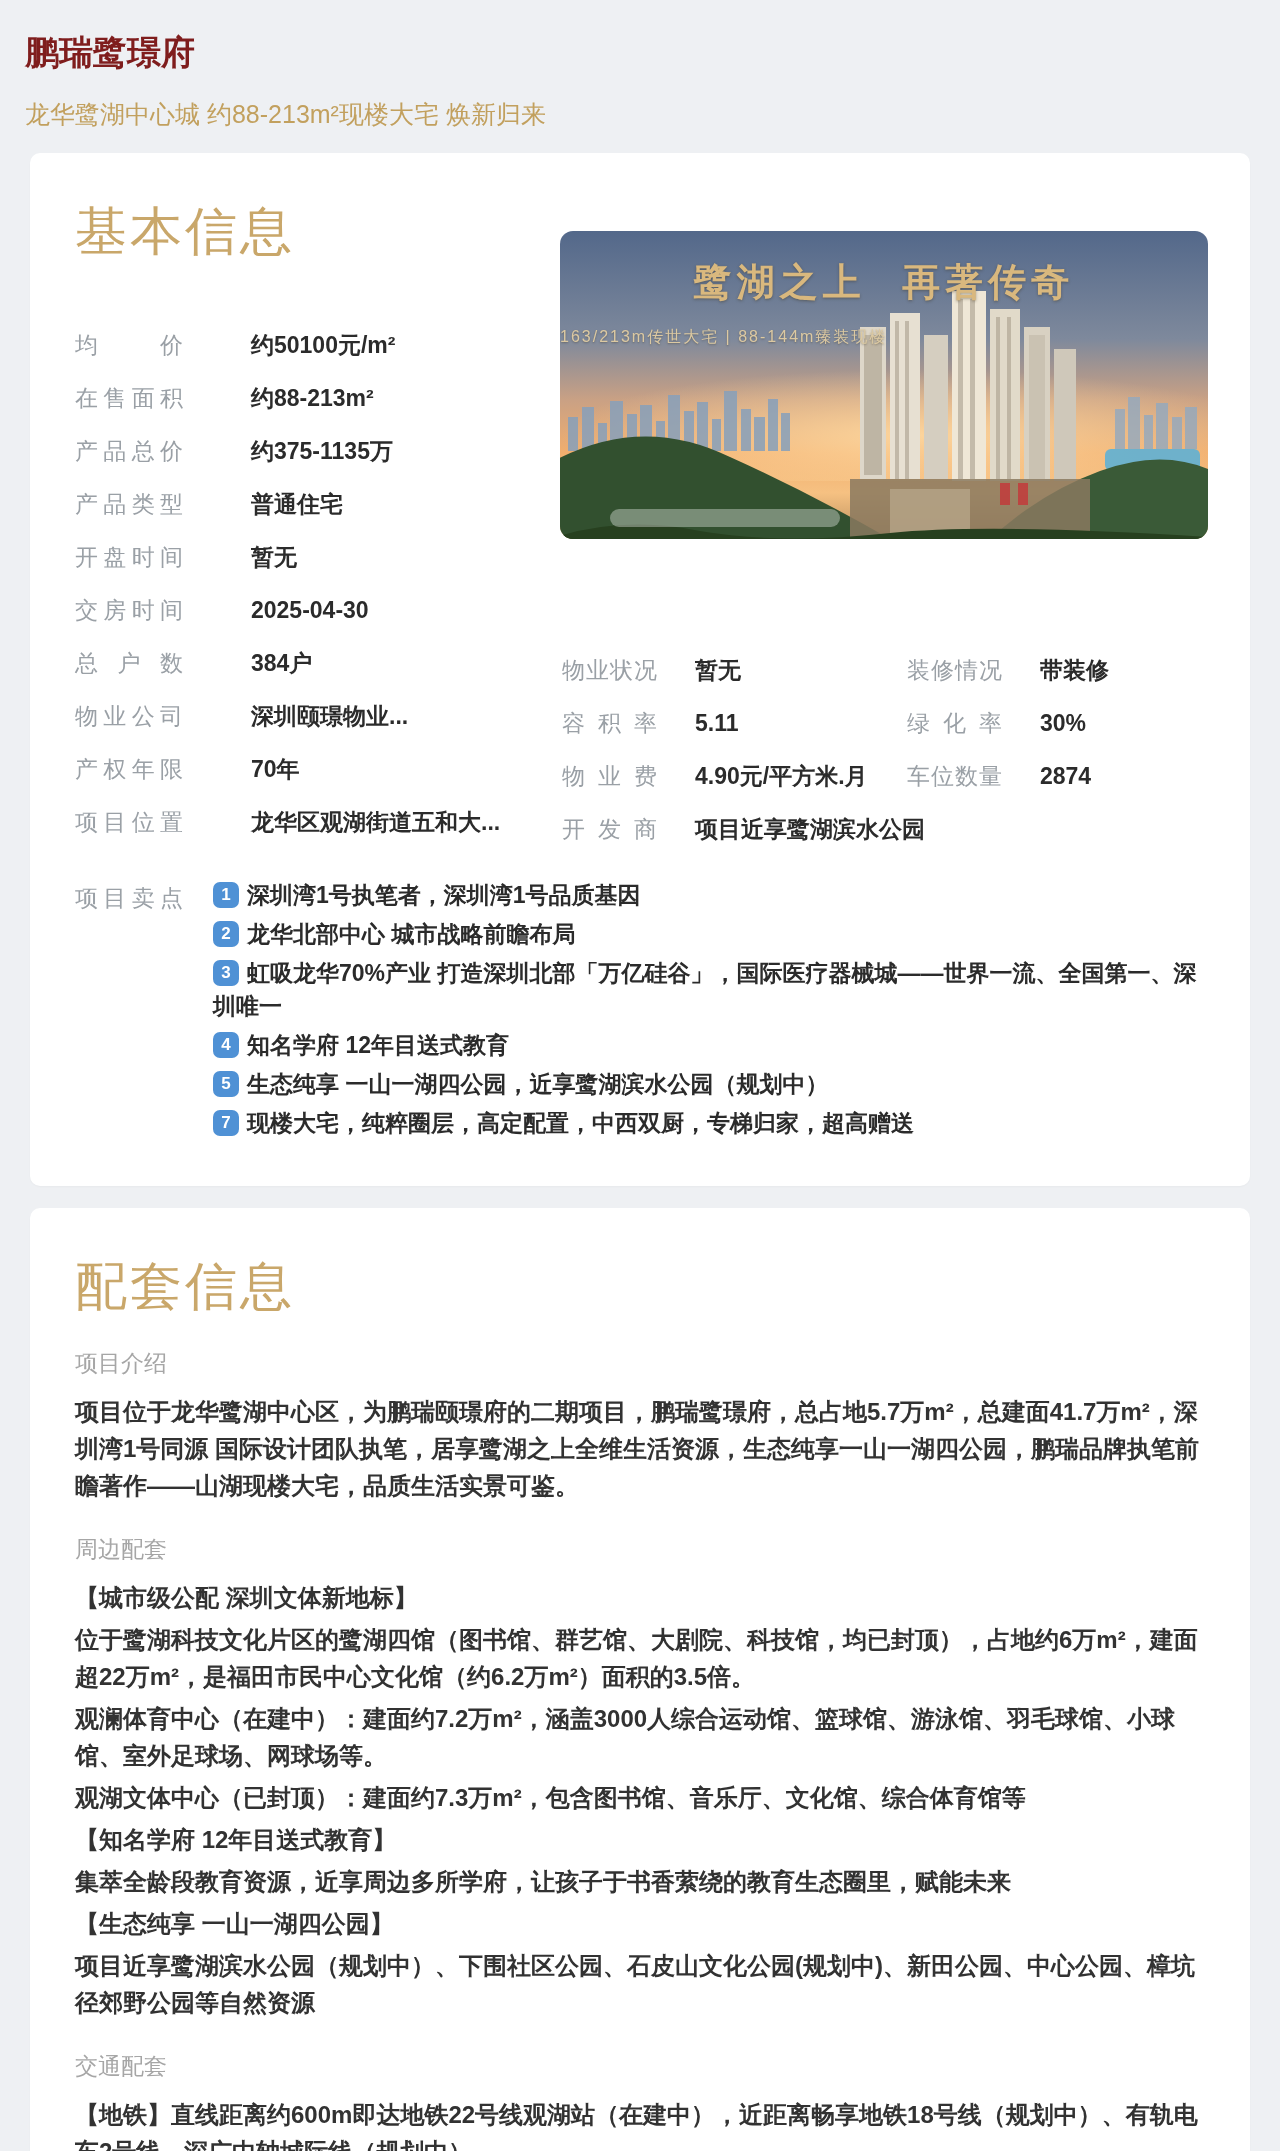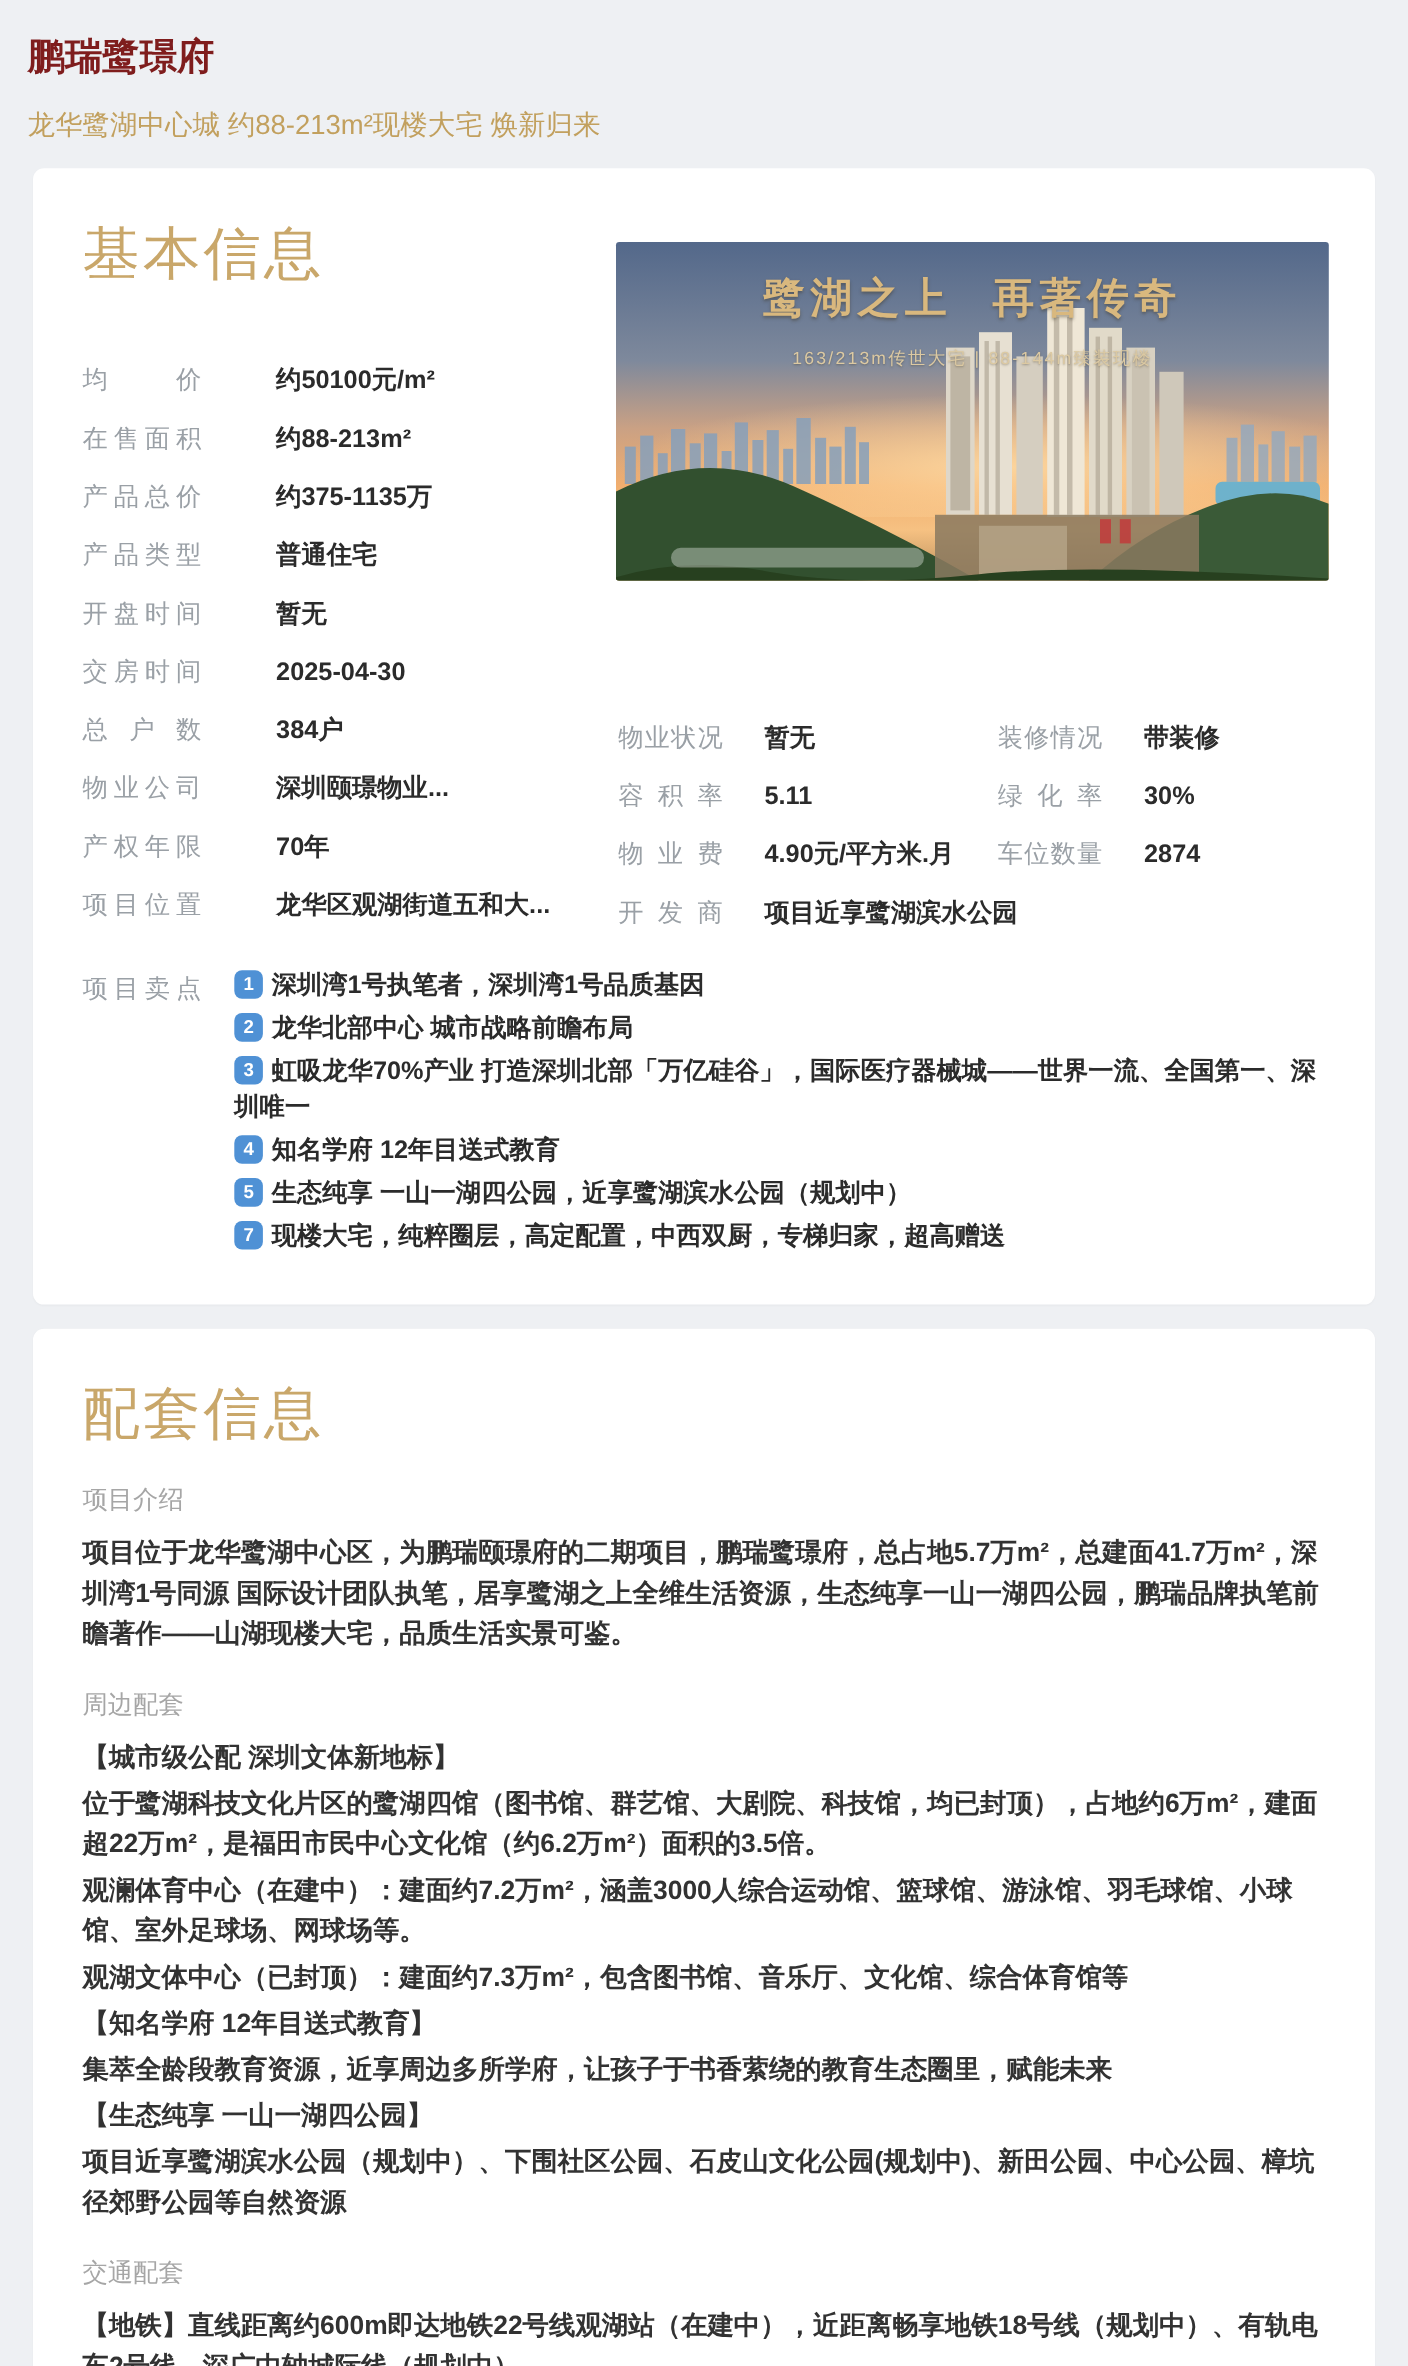--- a/index.html
+++ b/index.html
@@ -42,33 +42,33 @@
   .fields-right {
     position: absolute; left: 532px; top: 491px; right: 42px;
     display: grid; grid-template-columns: 345px 1fr; grid-auto-rows: 53px;
   }
   .pair { display: flex; align-items: center; }
   .pair .lbl { width: 95px; }
   .pair .val { margin-left: 38px; }
 
   
   .banner {
-    position: absolute; top: 67px; left: 530px; width: 648px; height: 308px;
-    border-radius: 3px; overflow: hidden; cursor: pointer;
+    position: absolute; top: 78px; left: 530px; width: 648px; height: 308px;
+    border-radius: 13px; overflow: hidden; cursor: pointer;
     background: linear-gradient(180deg, #53688a 0%, #7e899c 35%, #caa184 55%, #f1ae6e 72%, #f6c182 85%, #b98e5c 100%);
   }
   .banner svg { position: absolute; inset: 0; display: block; }
   .banner .bn-head {
     position: absolute; top: 26px; left: 0; right: 0; text-align: center;
     font-family: "Liberation Serif", "DejaVu Serif", serif;
     font-size: 38px; font-weight: 700; color: #d9b87e; letter-spacing: 5px;
     word-spacing: 22px; text-shadow: 0 1px 3px rgba(60,50,30,0.45);
   }
   .banner .bn-sub {
-    position: absolute; top: 96px; left: 0; right: 0; text-align: center;
+    position: absolute; top: 96px; left: 0; right: 0; text-align: left;
     font-size: 16px; color: #dcc9a2; letter-spacing: 2px;
     text-shadow: 0 1px 2px rgba(60,50,30,0.4);
   }
 
   
   .sp-row { display: flex; margin-top: 30px; justify-content: space-between; }
   .sp-row > .lbl { margin-top: 4px; }
   .sp-items { flex: 1; margin-left: 30px; }
   .sp-item { font-size: 23px; line-height: 33px; font-weight: 600; color: #2b2b2b; margin-bottom: 6px; }
   .sp-badge {

